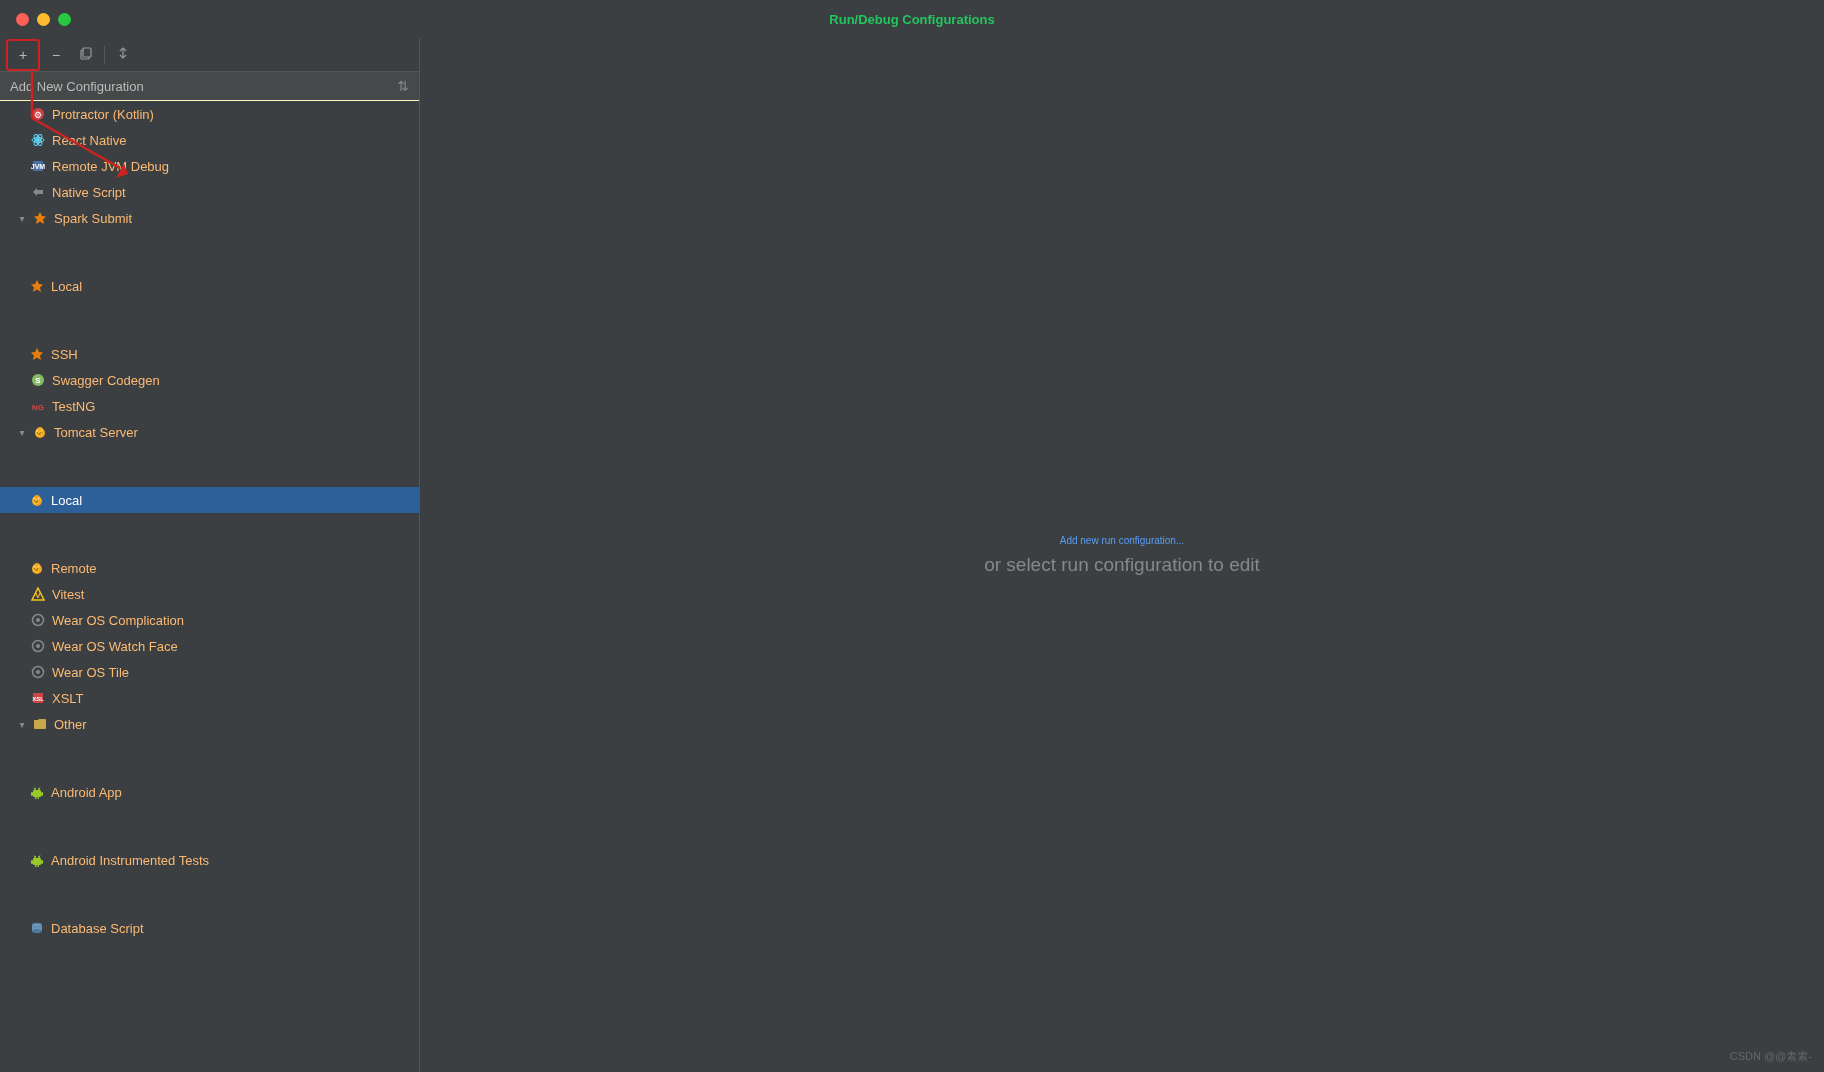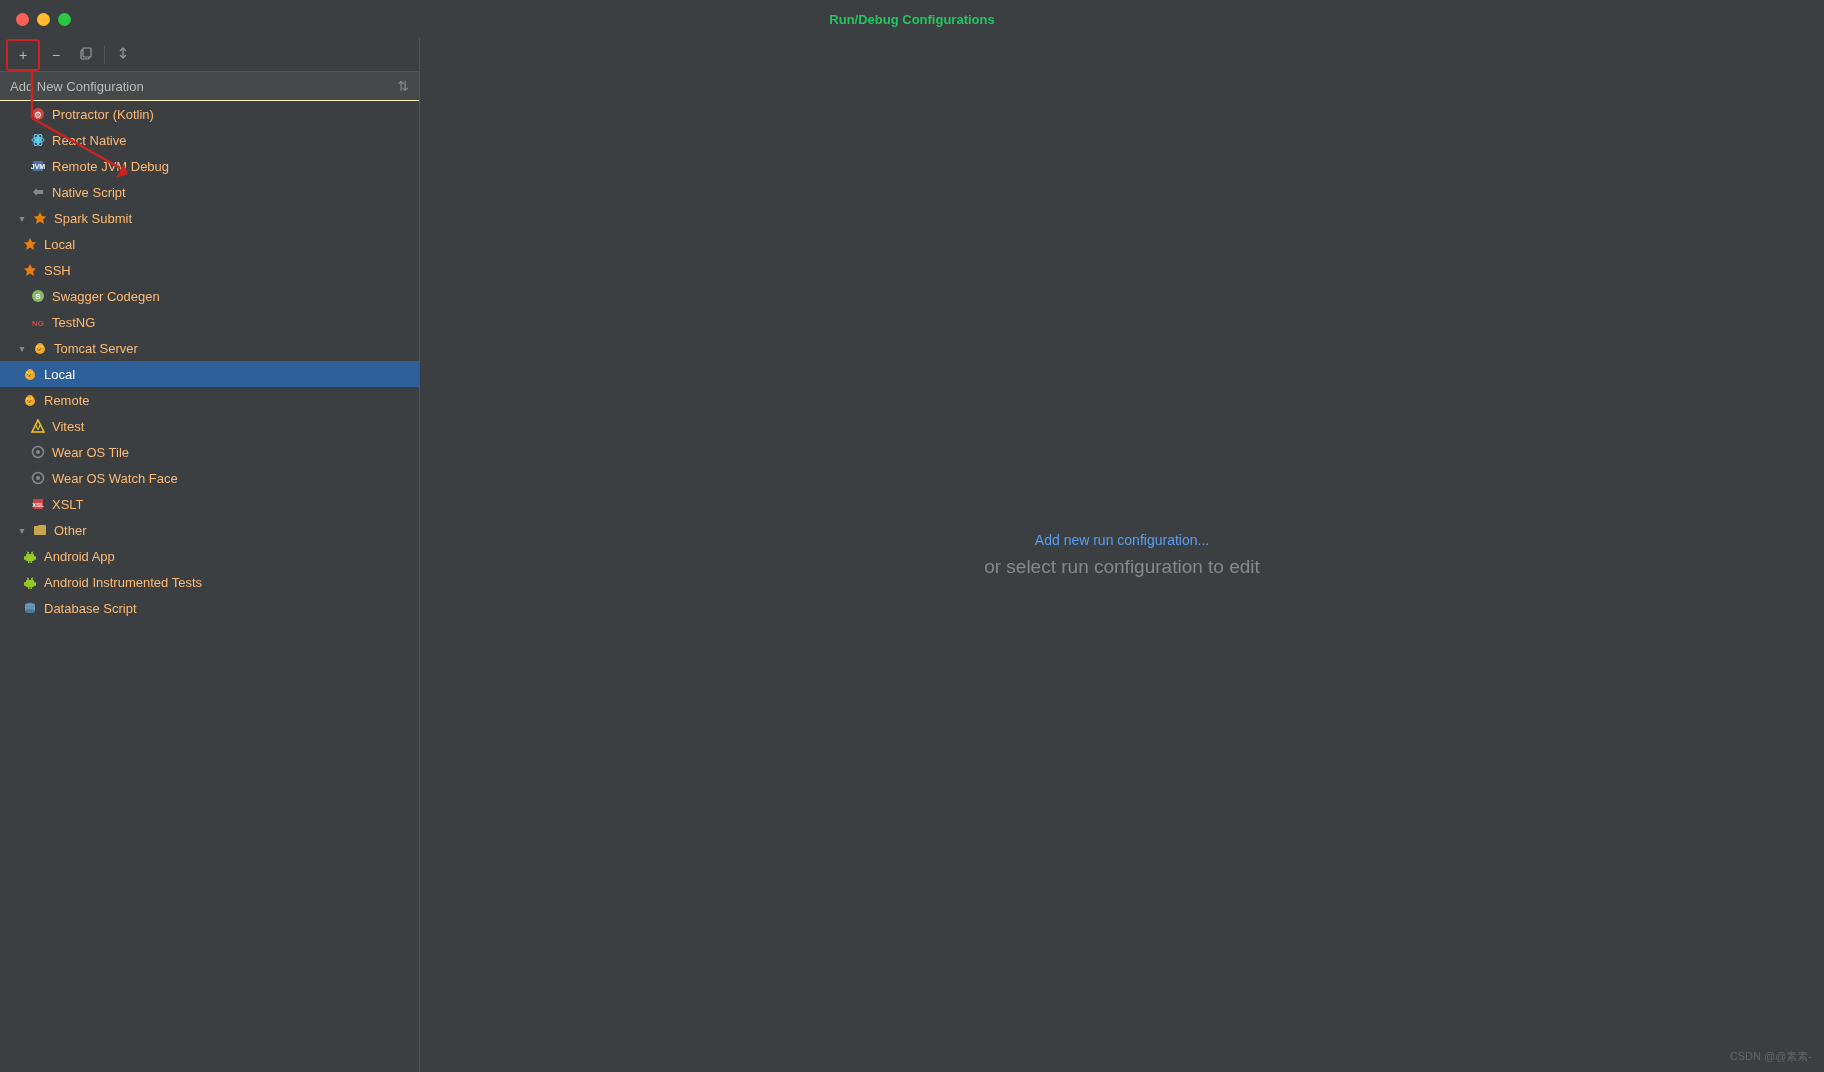--- a/index.html
+++ b/index.html
@@ -126,21 +126,21 @@
       min-height: 26px;
       position: relative;
     }
     .tree-item.selected {
       background: #2d6099;
       color: #ffffff;
     }
     .tree-item.selected .item-label { color: #ffffff; }
 
     .tree-item.level-1 { padding-left: 14px; }
-    .tree-item.level-2 { padding-left: 22px; }
+    .tree-item.level-2 { padding-left: 29px; margin-top: 42px; }
 
     .item-icon {
       width: 16px; height: 16px;
       margin-right: 6px;
       flex-shrink: 0;
       display: flex;
       align-items: center;
       justify-content: center;
       font-size: 12px;
     }
@@ -166,21 +166,21 @@
       flex: 1;
       background: #3c3f41;
       display: flex;
       align-items: center;
       justify-content: center;
       flex-direction: column;
       gap: 8px;
     }
     .hint-primary {
       color: #589df6;
-      font-size: 14px;
+      font-size: 10px;
       cursor: pointer;
     }
     .hint-secondary {
       color: #888888;
       font-size: 19px;
     }
 
     
     .watermark {
       position: absolute;
@@ -376,31 +376,41 @@
           <span class="item-label">Vitest</span>
         </div>
         <div class="tree-item level-1">
           <span style="width:16px;display:inline-block;flex-shrink:0;"></span>
           <span class="item-icon">
             <svg width="14" height="14" viewBox="0 0 14 14">
               <circle cx="7" cy="7" r="5.5" fill="none" stroke="#888" stroke-width="1.5"></circle>
               <circle cx="7" cy="7" r="2" fill="#888"></circle>
             </svg>
           </span>
-          <span class="item-label">Wear OS Tile</span>
+          <span class="item-label">Wear OS Complication</span>
         </div>
         <div class="tree-item level-1">
           <span style="width:16px;display:inline-block;flex-shrink:0;"></span>
           <span class="item-icon">
             <svg width="14" height="14" viewBox="0 0 14 14">
               <circle cx="7" cy="7" r="5.5" fill="none" stroke="#888" stroke-width="1.5"></circle>
               <circle cx="7" cy="7" r="2" fill="#888"></circle>
             </svg>
           </span>
           <span class="item-label">Wear OS Watch Face</span>
+        </div>
+        <div class="tree-item level-1">
+          <span style="width:16px;display:inline-block;flex-shrink:0;"></span>
+          <span class="item-icon">
+            <svg width="14" height="14" viewBox="0 0 14 14">
+              <circle cx="7" cy="7" r="5.5" fill="none" stroke="#888" stroke-width="1.5"></circle>
+              <circle cx="7" cy="7" r="2" fill="#888"></circle>
+            </svg>
+          </span>
+          <span class="item-label">Wear OS Tile</span>
         </div>
         <div class="tree-item level-1">
           <span style="width:16px;display:inline-block;flex-shrink:0;"></span>
           <span class="item-icon">
             <svg width="14" height="14" viewBox="0 0 14 14">
               <rect x="2" y="2" width="10" height="10" rx="1" fill="#cc4444"></rect>
               <text x="7" y="10" text-anchor="middle" font-size="6" fill="white" font-weight="bold">XSL</text>
             </svg>
           </span>
           <span class="item-label">XSLT</span>

